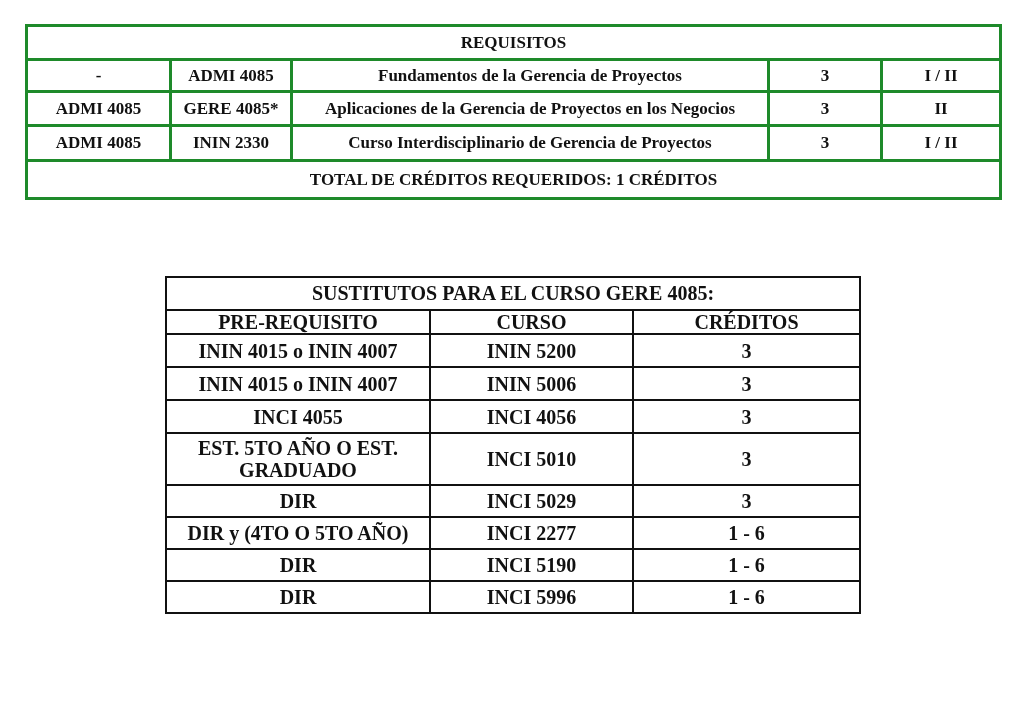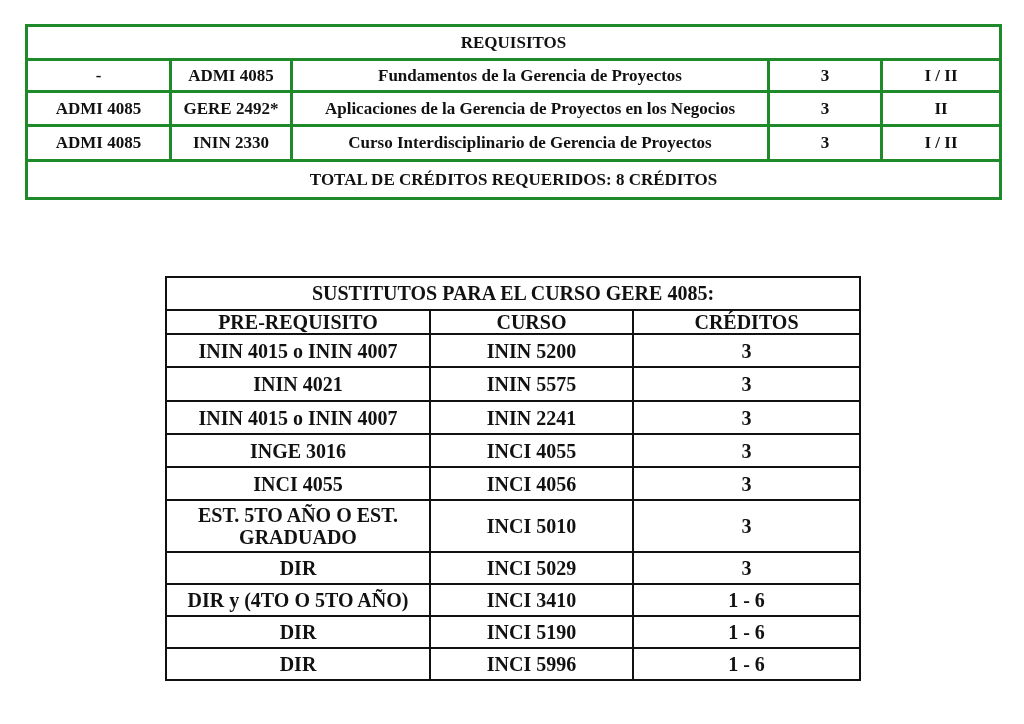--- a/index.html
+++ b/index.html
@@ -29,34 +29,34 @@
   </tr>
   <tr style="height:32px">
     <td>-</td>
     <td>ADMI 4085</td>
     <td>Fundamentos de la Gerencia de Proyectos</td>
     <td>3</td>
     <td>I / II</td>
   </tr>
   <tr style="height:34px">
     <td>ADMI 4085</td>
-    <td>GERE 2492*</td>
+    <td>GERE 4085*</td>
     <td>Aplicaciones de la Gerencia de Proyectos en los Negocios</td>
     <td>3</td>
     <td>II</td>
   </tr>
   <tr style="height:35px">
     <td>ADMI 4085</td>
     <td>ININ 2330</td>
     <td>Curso Interdisciplinario de Gerencia de Proyectos</td>
     <td>3</td>
     <td>I / II</td>
   </tr>
   <tr style="height:38px">
-    <td colspan="5">TOTAL DE CRÉDITOS REQUERIDOS: 8 CRÉDITOS</td>
+    <td colspan="5">TOTAL DE CRÉDITOS REQUERIDOS: 1 CRÉDITOS</td>
   </tr>
 </tbody>
   </table>
 
 <table id="sub">
   <colgroup>
     <col style="width:264px">
       <col style="width:203px">
       <col style="width:227px">
   </colgroup>
@@ -67,53 +67,43 @@
   <tr style="height:16px">
     <td>PRE-REQUISITO</td>
     <td>CURSO</td>
     <td>CRÉDITOS</td>
   </tr>
   <tr style="height:33px">
     <td>ININ 4015 o ININ 4007</td>
     <td>ININ 5200</td>
     <td>3</td>
   </tr>
-  <tr style="height:34px">
-    <td>ININ 4021</td>
-    <td>ININ 5575</td>
-    <td>3</td>
-  </tr>
   <tr style="height:33px">
     <td>ININ 4015 o ININ 4007</td>
-    <td>ININ 2241</td>
-    <td>3</td>
-  </tr>
-  <tr style="height:33px">
-    <td>INGE 3016</td>
-    <td>INCI 4055</td>
+    <td>ININ 5006</td>
     <td>3</td>
   </tr>
   <tr style="height:33px">
     <td>INCI 4055</td>
     <td>INCI 4056</td>
     <td>3</td>
   </tr>
   <tr style="height:52px">
     <td style="padding:0 14px">EST. 5TO AÑO O EST. GRADUADO</td>
     <td>INCI 5010</td>
     <td>3</td>
   </tr>
   <tr style="height:32px">
     <td>DIR</td>
     <td>INCI 5029</td>
     <td>3</td>
   </tr>
   <tr style="height:32px">
     <td>DIR y (4TO O 5TO AÑO)</td>
-    <td>INCI 3410</td>
+    <td>INCI 2277</td>
     <td>1 - 6</td>
   </tr>
   <tr style="height:32px">
     <td>DIR</td>
     <td>INCI 5190</td>
     <td>1 - 6</td>
   </tr>
   <tr style="height:32px">
     <td>DIR</td>
     <td>INCI 5996</td>

